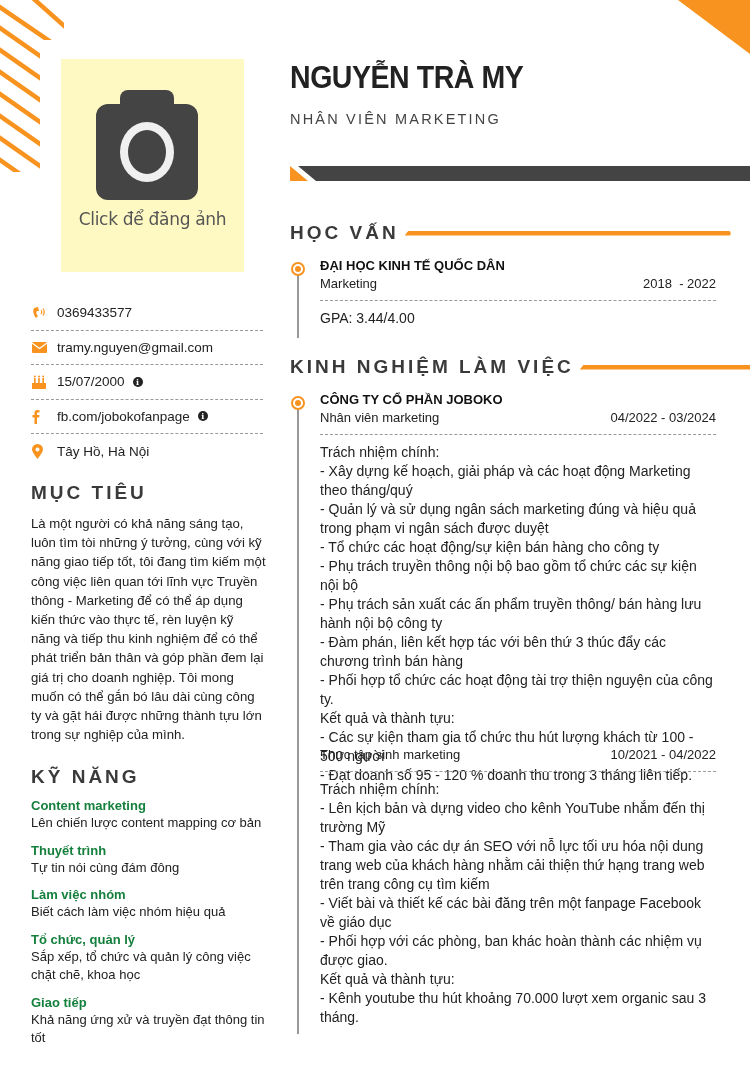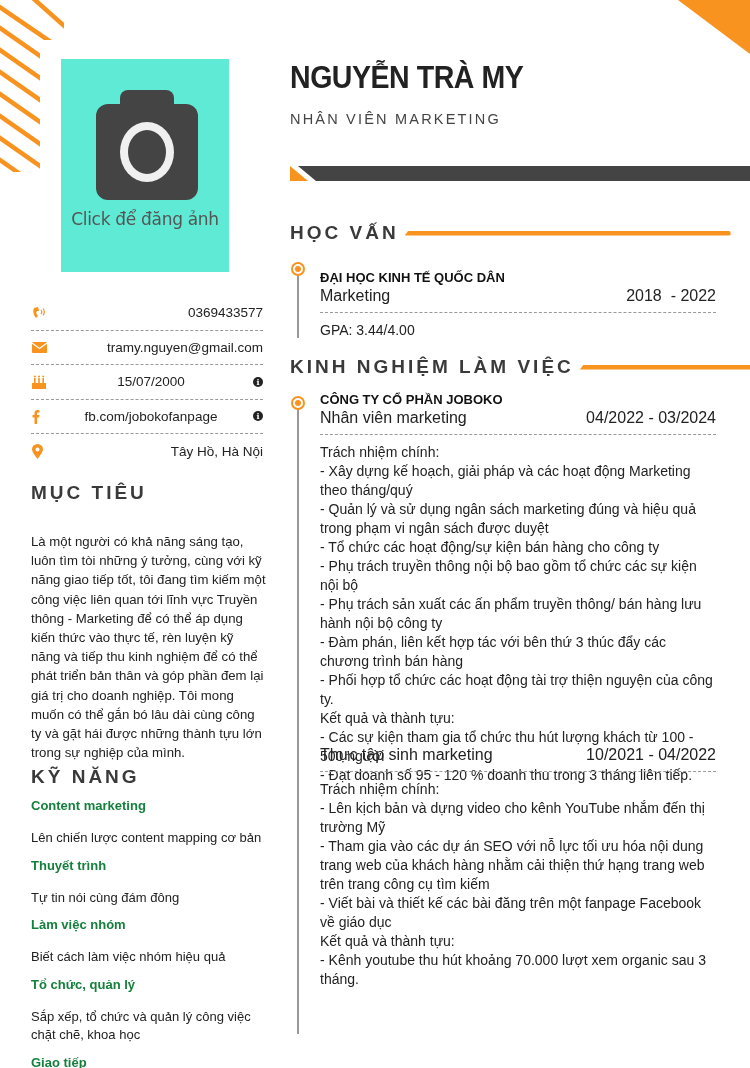--- a/index.html
+++ b/index.html
@@ -1,56 +1,56 @@
 <!DOCTYPE html>
 <html><head>
 <meta charset="utf-8">
 <style>
   * { box-sizing: border-box; margin: 0; padding: 0; }
   html, body { width: 750px; height: 1068px; background: #ffffff; overflow: hidden; }
   body { position: relative; font-family: "Liberation Sans", "DejaVu Sans", sans-serif; color: #222; }
 
   
   .stripes { position: absolute; left: 0; top: 0; width: 64px; height: 172px; overflow: hidden; }
-  .photo { position: absolute; left: 61px; top: 59px; width: 168px; height: 213px; background: #5eead4; cursor: pointer; }
+  .photo { position: absolute; left: 61px; top: 59px; width: 183px; height: 213px; background: #fef9c3; cursor: pointer; }
   .photo svg { position: absolute; left: 35px; top: 31px; }
   .photo-label { position: absolute; left: 0; width: 100%; top: 150px; text-align: center; font-size: 17px; color: #555; font-family: "DejaVu Sans", sans-serif; letter-spacing: -0.3px; }
 
   .contacts { position: absolute; left: 31px; top: 296px; width: 232px; }
-  .contact { display: flex; align-items: center; height: 34.5px; border-bottom: 1px dashed #999; font-size: 13.5px; color: #222; justify-content: space-between; }
+  .contact { display: flex; align-items: center; height: 34.5px; border-bottom: 1px dashed #999; font-size: 13.5px; color: #222; }
   .contact:last-child { border-bottom: none; }
   .contact .ic { width: 26px; flex: none; display: flex; align-items: center; justify-content: flex-start; padding-left: 1px; }
   .contact .info { display: inline-block; width: 10px; height: 10px; border-radius: 50%; background: #222; color: #fff; font-size: 8px; font-weight: bold; line-height: 10px; text-align: center; margin-left: 8px; font-family: "DejaVu Serif", serif; }
 
   .sec-title-left { font-size: 19px; font-weight: bold; letter-spacing: 3px; color: #3a3a3a; }
   .objective { position: absolute; left: 31px; top: 482px; width: 235px; }
-  .objective p { margin-top: 28px; font-size: 13.2px; line-height: 19.2px; color: #222; }
+  .objective p { margin-top: 10px; font-size: 13.2px; line-height: 19.2px; color: #222; }
 
   .skills { position: absolute; left: 31px; top: 766px; width: 235px; }
   .skill { margin-top: 9px; }
   .skill:first-of-type { margin-top: 11px; }
   .skill .name { font-size: 13px; font-weight: bold; color: #15803d; line-height: 17px; }
-  .skill .desc { font-size: 13px; color: #222; line-height: 18.5px; margin-top: 15px; }
+  .skill .desc { font-size: 13px; color: #222; line-height: 18.5px; }
 
   
   .name-h { position: absolute; left: 290px; top: 60px; font-size: 31px; font-weight: bold; color: #222; letter-spacing: -0.5px; font-family: "Liberation Sans", sans-serif; transform: scaleX(0.92); transform-origin: left; }
   .job-title { position: absolute; left: 290px; top: 111px; font-size: 14.5px; letter-spacing: 2.2px; color: #444; }
   .dark-bar { position: absolute; left: 290px; top: 166px; width: 460px; height: 15px; }
 
   .sec-head { position: absolute; left: 290px; display: flex; align-items: center; }
   .sec-head .t { font-size: 19px; font-weight: bold; letter-spacing: 3px; color: #3a3a3a; white-space: nowrap; }
   .sec-head .line { height: 5px; background: #f7931e; margin-left: 6px; border-radius: 0 3px 3px 0; clip-path: polygon(4px 0, 100% 0, 100% 100%, 0 100%); }
 
   .timeline { position: absolute; left: 297px; width: 2px; background: #999; }
   .dot { position: absolute; width: 14px; height: 14px; border-radius: 50%; border: 2px solid #f7931e; background: #fff; }
   .dot::after { content: ""; position: absolute; left: 2px; top: 2px; width: 6px; height: 6px; border-radius: 50%; background: #f7931e; }
 
   .entry { position: absolute; left: 320px; width: 396px; }
   .entry .org { font-size: 13px; font-weight: bold; color: #111; line-height: 17px; }
-  .entry .row { display: flex; justify-content: space-between; font-size: 16px; line-height: 20px; color: #222; padding-bottom: 6px; border-bottom: 1px dashed #999; }
+  .entry .row { display: flex; justify-content: space-between; font-size: 13px; line-height: 20px; color: #222; padding-bottom: 6px; border-bottom: 1px dashed #999; }
   .entry .body { font-size: 14px; line-height: 19px; color: #222; margin-top: 8px; }
   .entry .body div { white-space: pre-wrap; }
 </style>
 </head>
 <body>
 
 <div class="stripes">
   <svg width="64" height="172" viewBox="0 0 64 172">
     <defs>
         <clipPath id="stc">
@@ -174,21 +174,21 @@
   <polygon points="0,0 18,15 0,15" fill="#f7931e"></polygon>
   <polygon points="8,0 460,0 460,15 26,15" fill="#444"></polygon>
 </svg>
 
 <div class="sec-head" style="top:222px;">
   <span class="t">HỌC VẤN</span>
   <span class="line" style="width:326px;"></span>
 </div>
 <div class="timeline" style="top:274px; height:64px;"></div>
 <div class="dot" style="left:291px; top:262px;"></div>
-<div class="entry" style="top:257px;margin-top:12px;">
+<div class="entry" style="top:257px;">
   <div class="org">ĐẠI HỌC KINH TẾ QUỐC DÂN</div>
   <div class="row">
     <span>Marketing</span>
     <span style="white-space:pre;">2018  - 2022</span>
   </div>
   <div class="body">
     <div>GPA: 3.44/4.00</div>
   </div>
 </div>
 
@@ -223,16 +223,17 @@
 <div class="entry" style="top:745px;">
   <div class="row">
     <span>Thực tập sinh marketing</span>
     <span>10/2021 - 04/2022</span>
   </div>
   <div class="body">
     <div>Trách nhiệm chính:</div>
     <div>- Lên kịch bản và dựng video cho kênh YouTube nhắm đến thị trường Mỹ</div>
     <div>- Tham gia vào các dự án SEO với nỗ lực tối ưu hóa nội dung trang web của khách hàng nhằm cải thiện thứ hạng trang web trên trang công cụ tìm kiếm</div>
     <div>- Viết bài và thiết kế các bài đăng trên một fanpage Facebook về giáo dục</div>
+    <div>- Phối hợp với các phòng, ban khác hoàn thành các nhiệm vụ được giao.</div>
     <div>Kết quả và thành tựu:</div>
     <div>- Kênh youtube thu hút khoảng 70.000 lượt xem organic sau 3 tháng.</div>
   </div>
 </div>
 
 </body></html>

